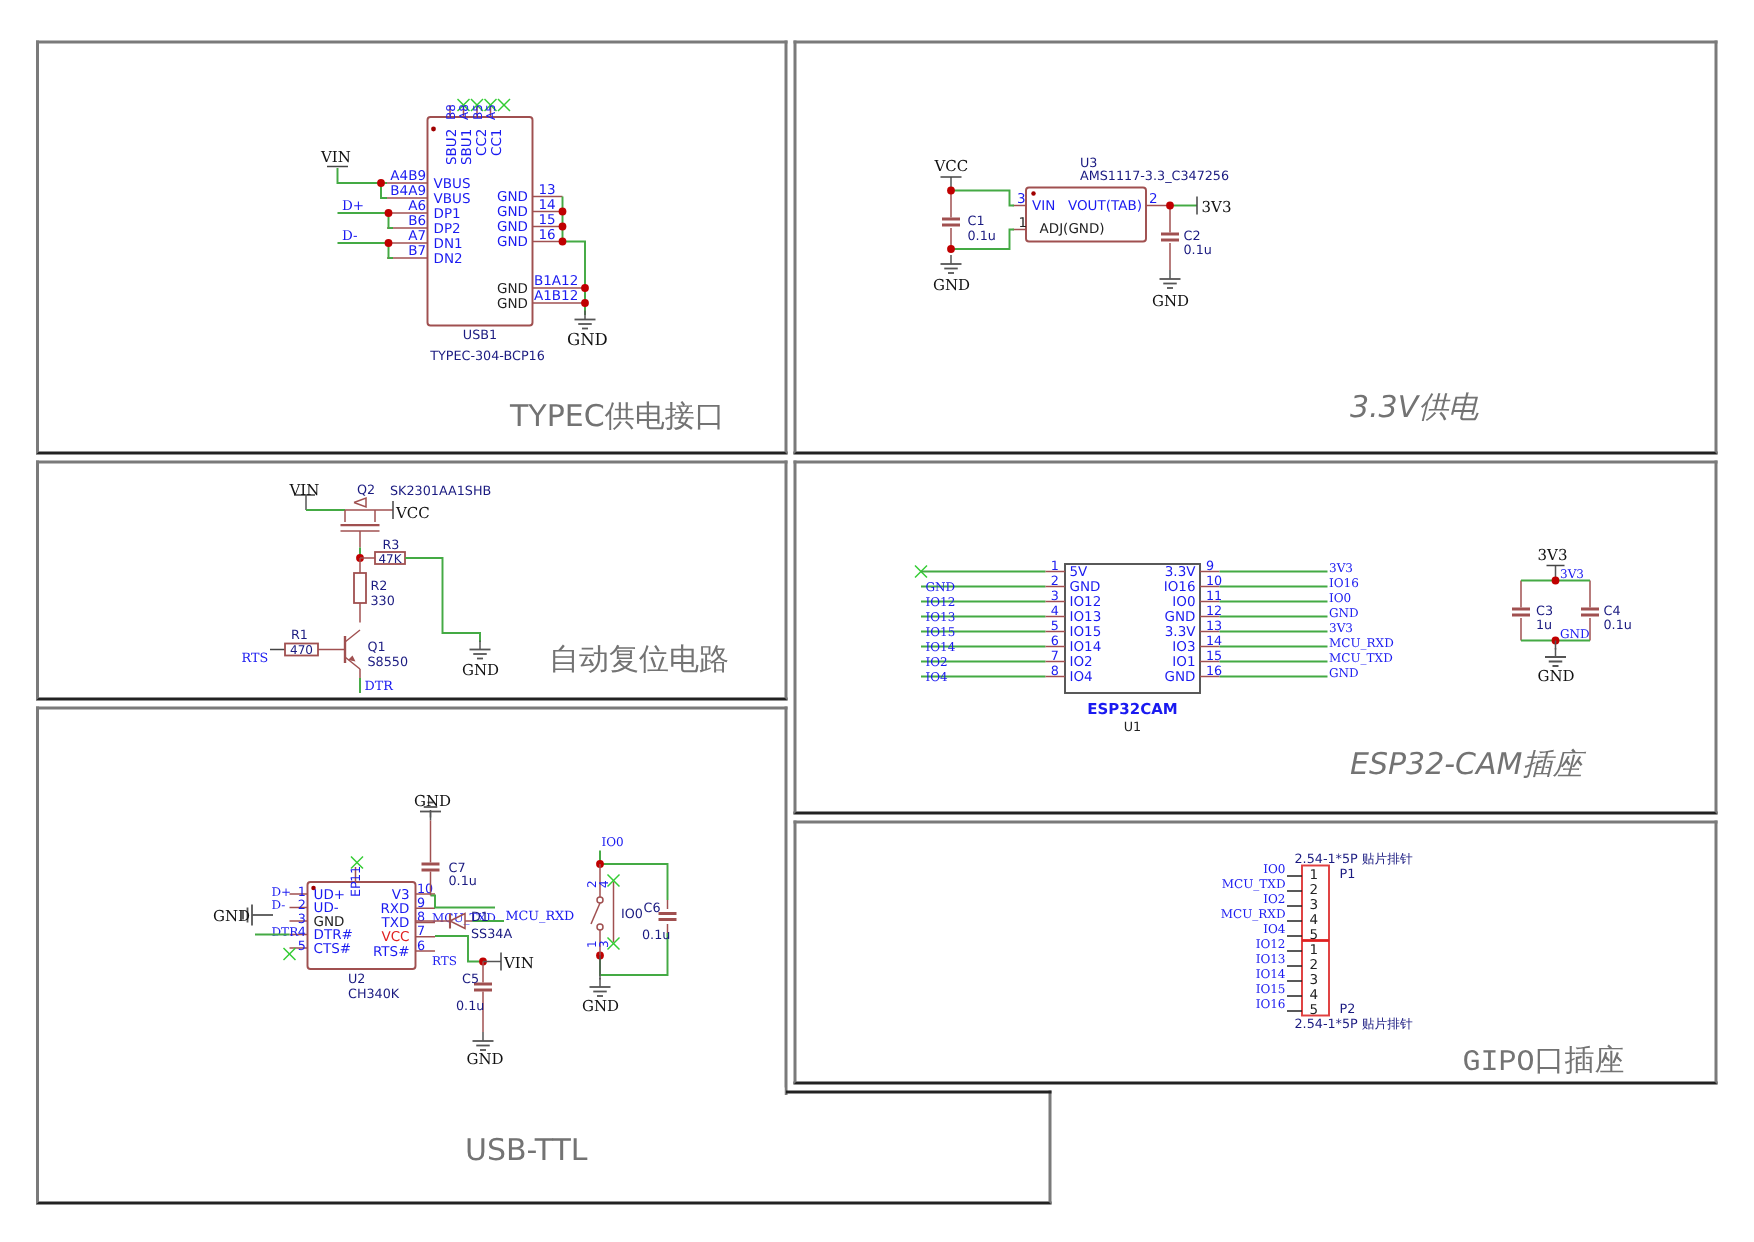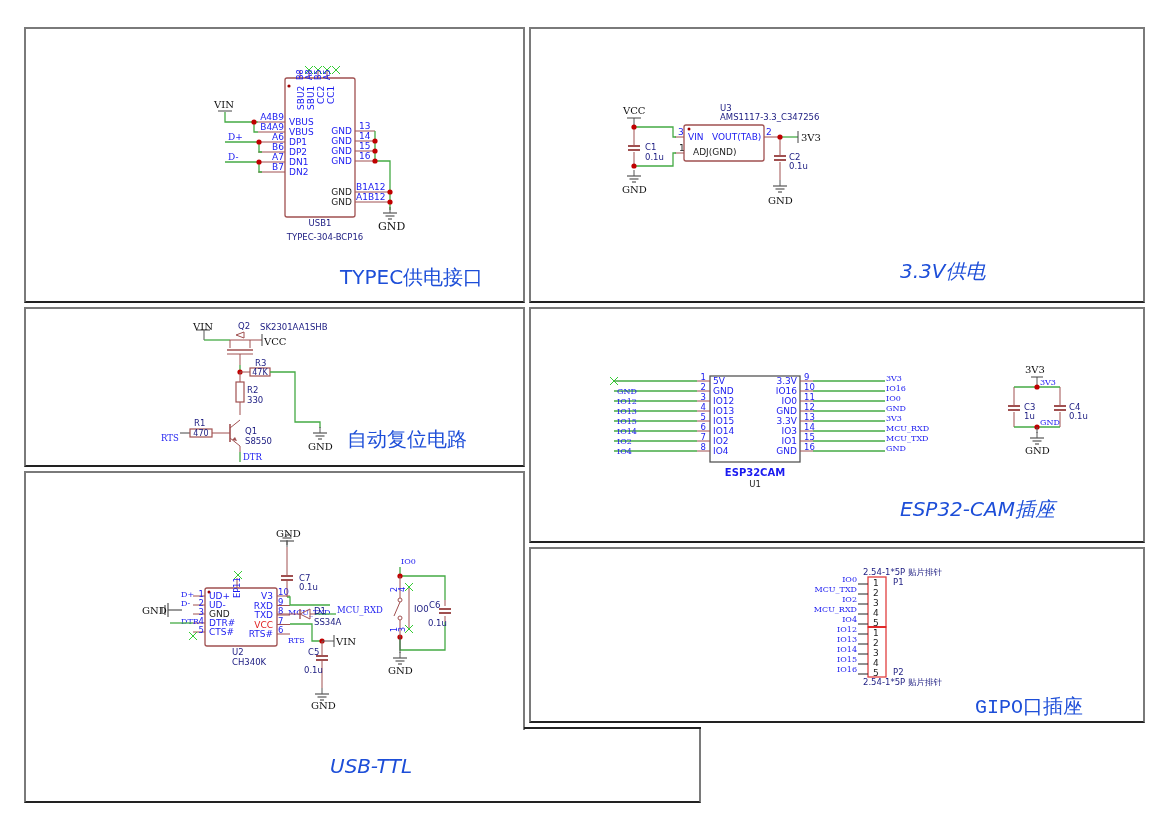--- a/index.html
+++ b/index.html
@@ -1,40 +1,40 @@
 <!DOCTYPE html>
 <html><head>
 <meta charset="utf-8">
 <style>
   html,body{margin:0;padding:0;background:#fff;}
   body{width:1169px;height:828px;position:relative;overflow:hidden;font-family:"DejaVu Sans",sans-serif;}
   .box{position:absolute;border:2px solid #7a7a7a;border-right-color:#7a7a7a;border-bottom-color:#222;box-sizing:border-box;background:#fff;}
-  .title{position:absolute;color:#1d4ed8;font-family:"DejaVu Sans",sans-serif;font-size:20px;white-space:nowrap;}
+  .title{position:absolute;color:#737373;font-family:"DejaVu Sans",sans-serif;font-size:20px;white-space:nowrap;}
   svg{position:absolute;left:0;top:0;}
   svg text{font-family:"DejaVu Sans",sans-serif;}
   .serif{font-family:"DejaVu Serif",serif !important;}
 </style>
 </head>
 <body>
 
 <div class="box" style="left:24px;top:27px;width:501px;height:276px;"></div>
 <div class="box" style="left:529px;top:27px;width:616px;height:276px;"></div>
 <div class="box" style="left:24px;top:307px;width:501px;height:160px;"></div>
 <div class="box" style="left:529px;top:307px;width:616px;height:236px;"></div>
 <div class="box" style="left:24px;top:727px;width:677px;height:76px;border-top:none;"></div>
 <div class="box" style="left:24px;top:471px;width:501px;height:259px;border-bottom:none;"></div>
 <div style="position:absolute;left:524px;top:727px;width:177px;height:2px;background:#222;"></div>
 <div style="position:absolute;left:26px;top:725px;width:497px;height:6px;background:#fff;"></div>
 <div class="box" style="left:529px;top:547px;width:616px;height:176px;"></div>
 
 <div class="title" style="left:340px;top:264px;">TYPEC供电接口</div>
 <div class="title" style="left:900px;top:258px;font-style:italic;">3.3V供电</div>
-<div class="title" style="left:347px;top:426px;text-align:center;">自动复位电路</div>
+<div class="title" style="left:366px;top:426px;text-align:center;">自动复位电路</div>
 <div class="title" style="left:900px;top:496px;font-style:italic;">ESP32-CAM插座</div>
-<div class="title" style="left:330px;top:754px;font-style:italic;">USB-TTL</div>
+<div class="title" style="left:310px;top:754px;">USB-TTL</div>
 <div class="title" style="left:975px;top:693px;font-family:Liberation Mono, monospace;">GIPO口插座</div>
 
 <svg width="1169" height="828" viewBox="0 0 1169 828">
   <defs>
     <g id="gnd">
       <line x1="0" y1="0" x2="0" y2="6" stroke="#555" stroke-width="1"></line>
       <line x1="-7" y1="6" x2="7" y2="6" stroke="#555" stroke-width="1.2"></line>
       <line x1="-4.5" y1="9" x2="4.5" y2="9" stroke="#555" stroke-width="1.2"></line>
       <line x1="-2" y1="12" x2="2" y2="12" stroke="#555" stroke-width="1.2"></line>
     </g>

